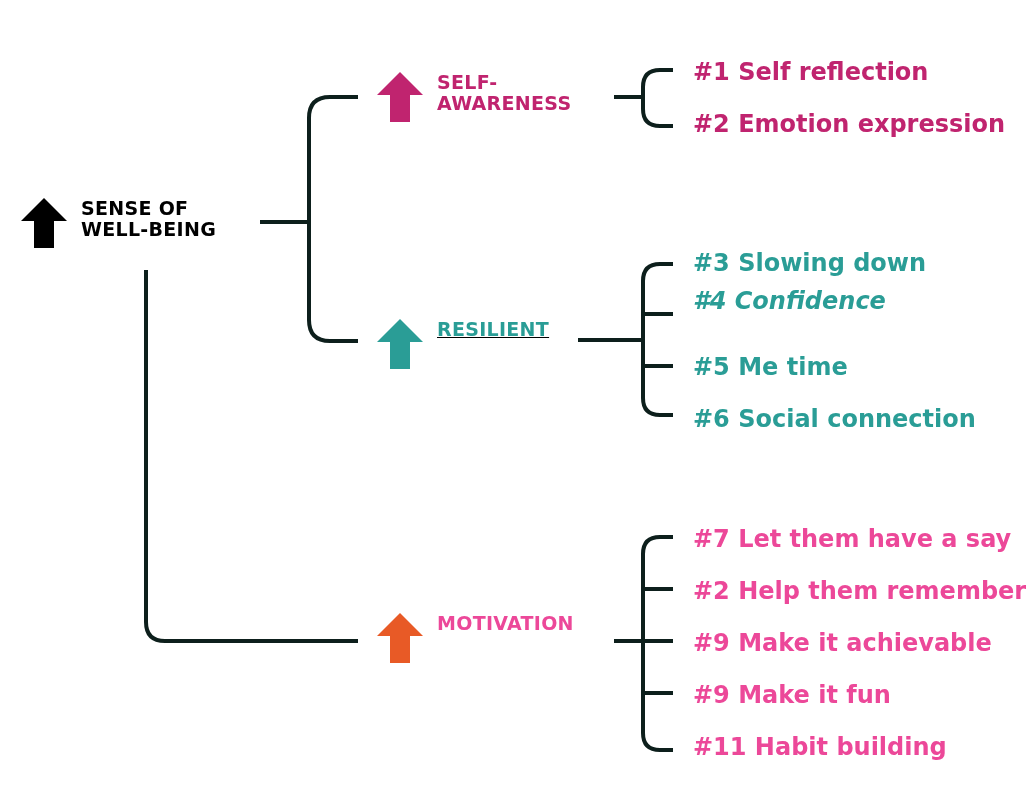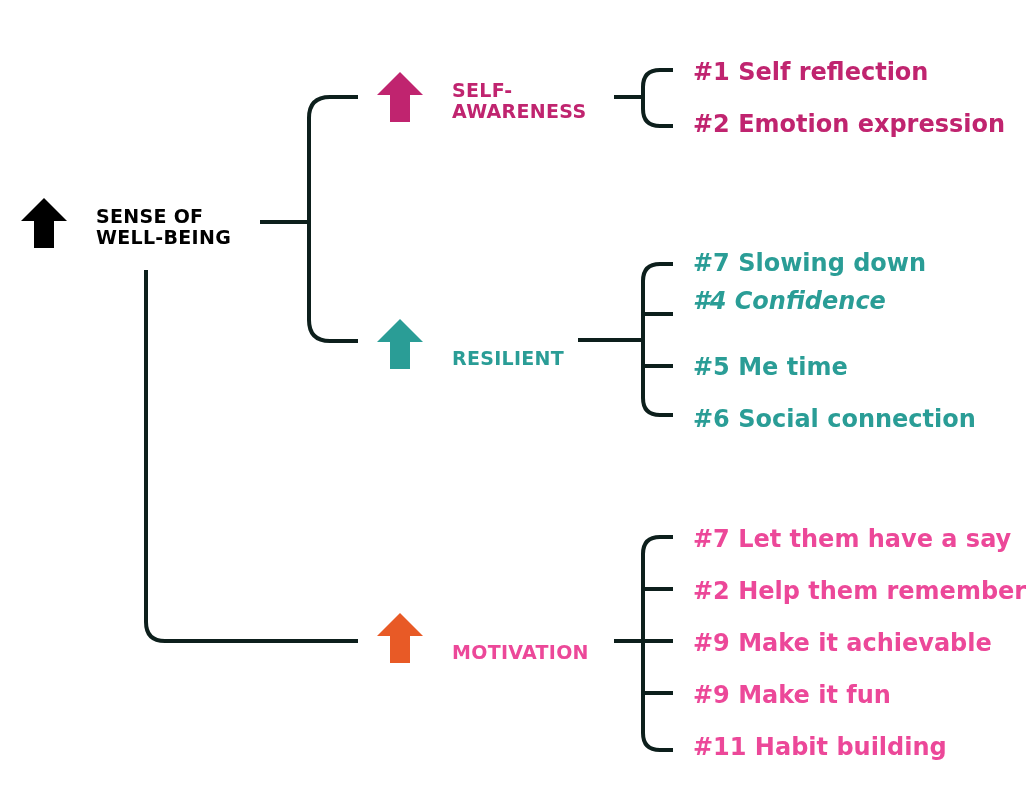--- a/index.html
+++ b/index.html
@@ -1,19 +1,19 @@
 <!DOCTYPE html>
 <html><head>
 <meta charset="utf-8">
 <style>
   html, body { margin: 0; padding: 0; background: #ffffff; }
   body { width: 1030px; height: 809px; position: relative; overflow: hidden;
          font-family: "DejaVu Sans", sans-serif; }
   svg.lines { position: absolute; left: 0; top: 0; }
-  .node { position: absolute; display: flex; align-items: flex-end; gap: 15px; }
+  .node { position: absolute; display: flex; align-items: flex-start; }
   .arrow { display: block; }
   .node-label { font-weight: bold; font-size: 19px; line-height: 21px; letter-spacing: 0.3px; margin-left: 14px; text-transform: uppercase; }
   .leaf { position: absolute; font-weight: bold; font-size: 24px; line-height: 24px; white-space: nowrap; }
   .c-black { color: #000000; margin-left: 14px; }
   .c-mag { color: #c0246f; }
   .c-teal { color: #2a9d96; }
   .c-orange { color: #ec4899; }
 </style>
 </head>
 <body>
@@ -55,42 +55,42 @@
 <div class="node" style="left:377px; top:72px;">
   <svg class="arrow" width="46" height="50" viewBox="0 0 46 50">
     <polygon points="23,0 46,23 33,23 33,50 13,50 13,23 0,23" fill="#c0246f"></polygon>
   </svg>
   <div class="node-label c-mag">
     <div>SELF-</div>
     <div>AWARENESS</div>
   </div>
 </div>
 
-<div class="node" style="left:377px; top:319px;">
+<div class="node" style="left:377px; top:319px;text-decoration:underline;">
   <svg class="arrow" width="46" height="50" viewBox="0 0 46 50">
     <polygon points="23,0 46,23 33,23 33,50 13,50 13,23 0,23" fill="#2a9d96"></polygon>
   </svg>
   <div class="node-label c-teal">
     <div>RESILIENT</div>
   </div>
 </div>
 
 <div class="node" style="left:377px; top:613px;">
   <svg class="arrow" width="46" height="50" viewBox="0 0 46 50">
     <polygon points="23,0 46,23 33,23 33,50 13,50 13,23 0,23" fill="#e85a26"></polygon>
   </svg>
   <div class="node-label c-orange">
     <div>MOTIVATION</div>
   </div>
 </div>
 
 <div class="leaf c-mag" style="left:693px; top:60px;">#1 Self reflection</div>
 <div class="leaf c-mag" style="left:693px; top:112px;">#2 Emotion expression</div>
 
-<div class="leaf c-teal" style="left:693px; top:251px;">#7 Slowing down</div>
+<div class="leaf c-teal" style="left:693px; top:251px;">#3 Slowing down</div>
 <div class="leaf c-teal" style="left:693px; top:289px;font-style:italic;">#4 Confidence</div>
 <div class="leaf c-teal" style="left:693px; top:355px;">#5 Me time</div>
 <div class="leaf c-teal" style="left:693px; top:407px;">#6 Social connection</div>
 
 <div class="leaf c-orange" style="left:693px; top:527px;">#7 Let them have a say</div>
 <div class="leaf c-orange" style="left:693px; top:579px;">#2 Help them remember</div>
 <div class="leaf c-orange" style="left:693px; top:631px;">#9 Make it achievable</div>
 <div class="leaf c-orange" style="left:693px; top:683px;">#9 Make it fun</div>
 <div class="leaf c-orange" style="left:693px; top:735px;">#11 Habit building</div>
 

